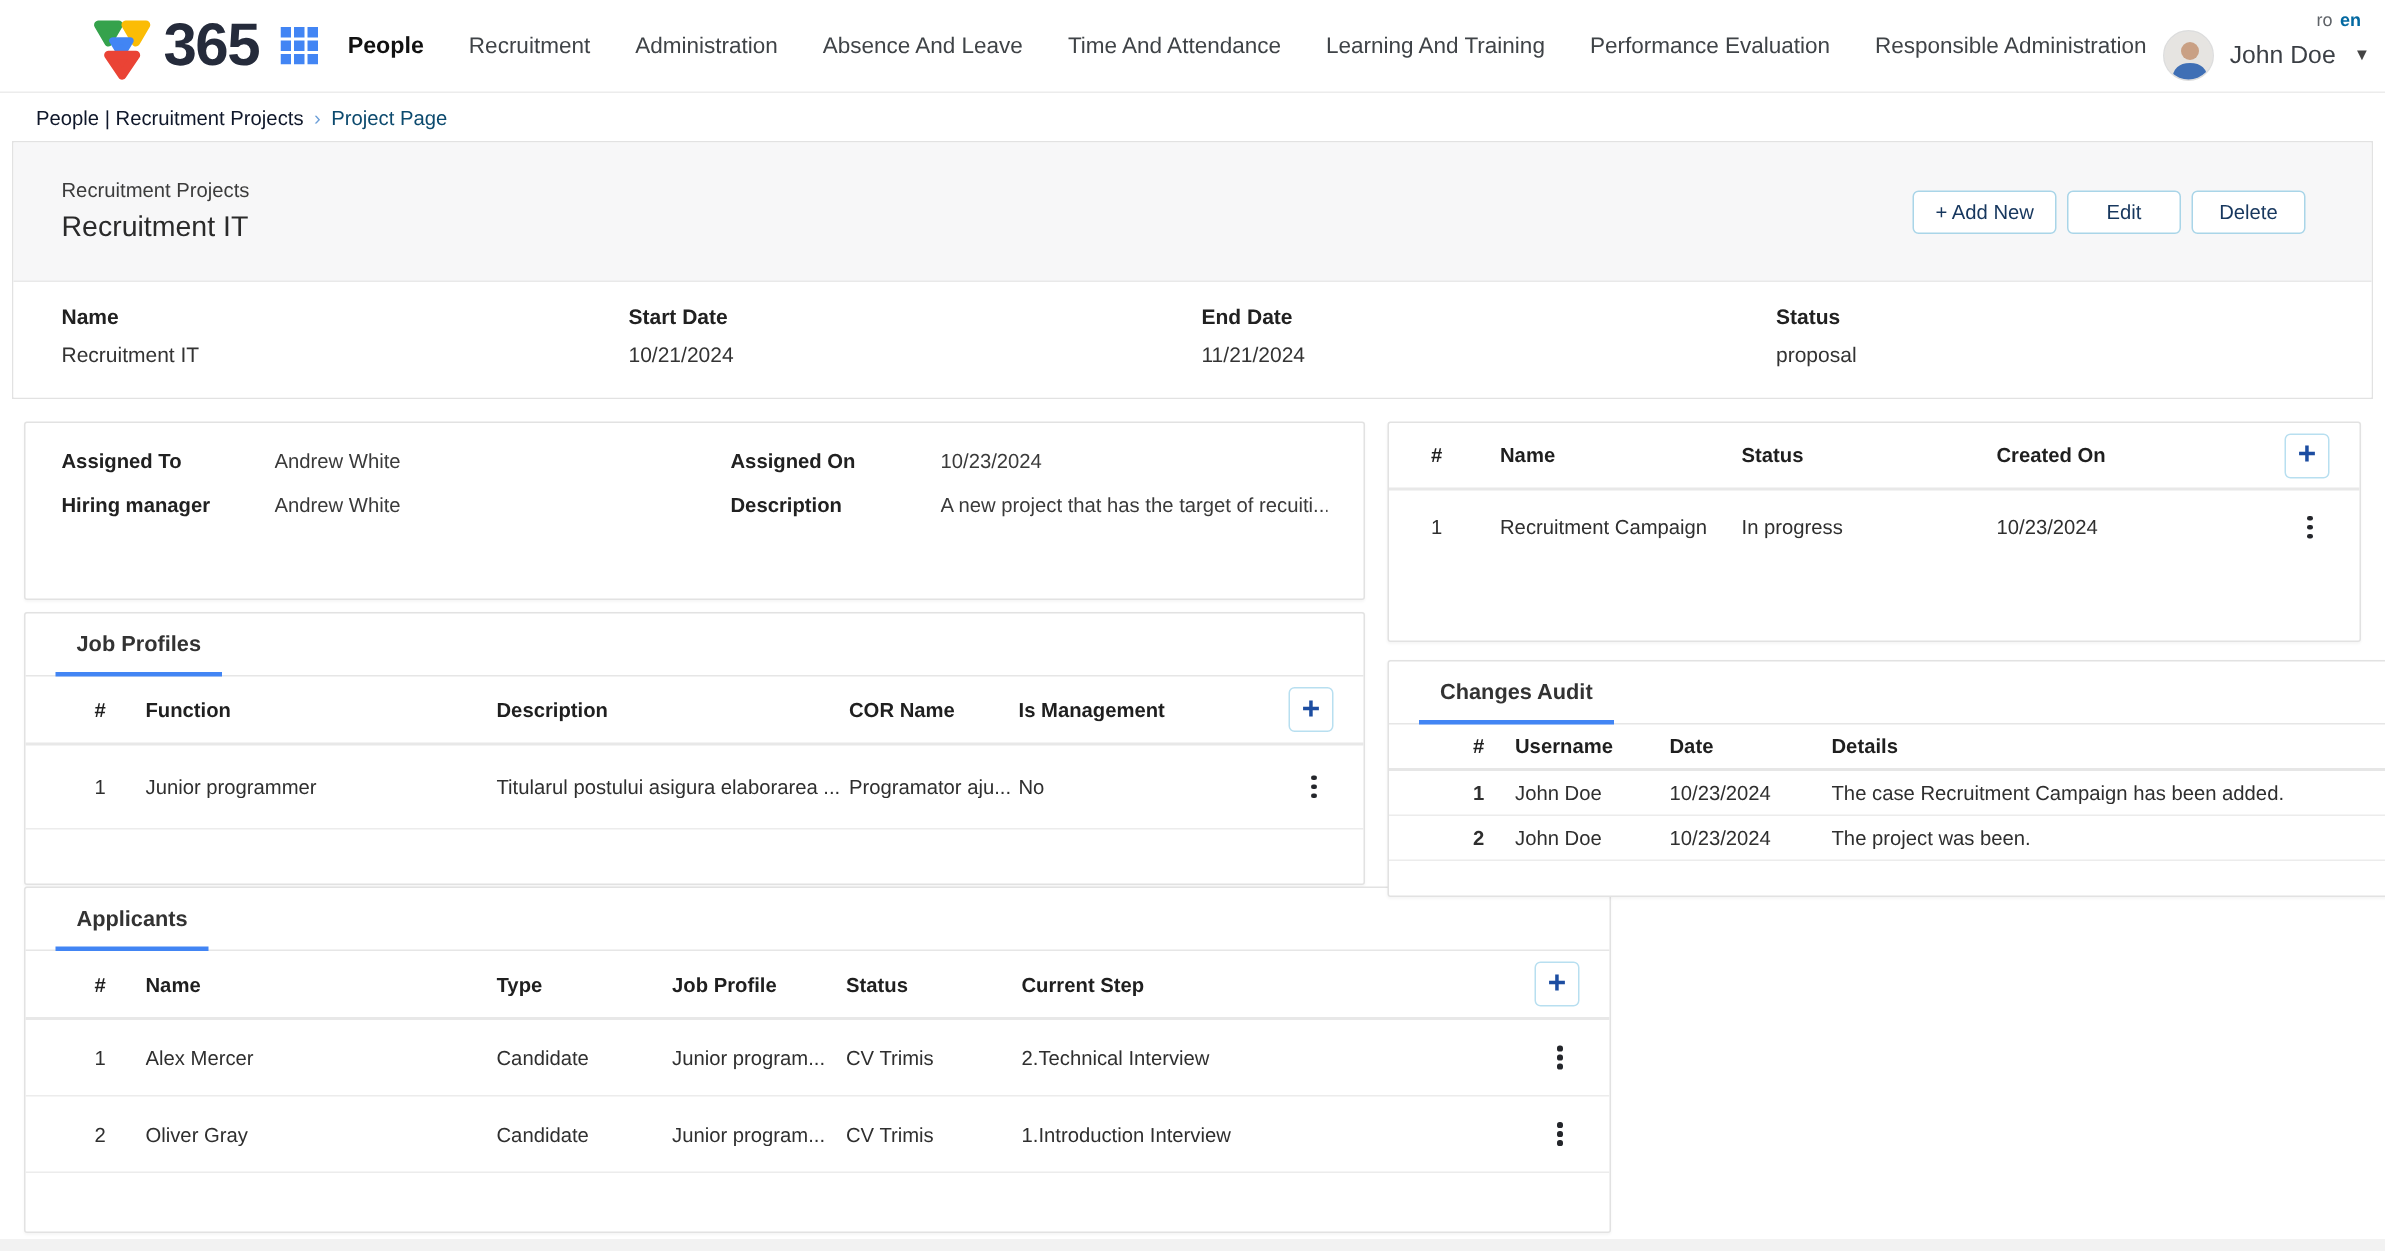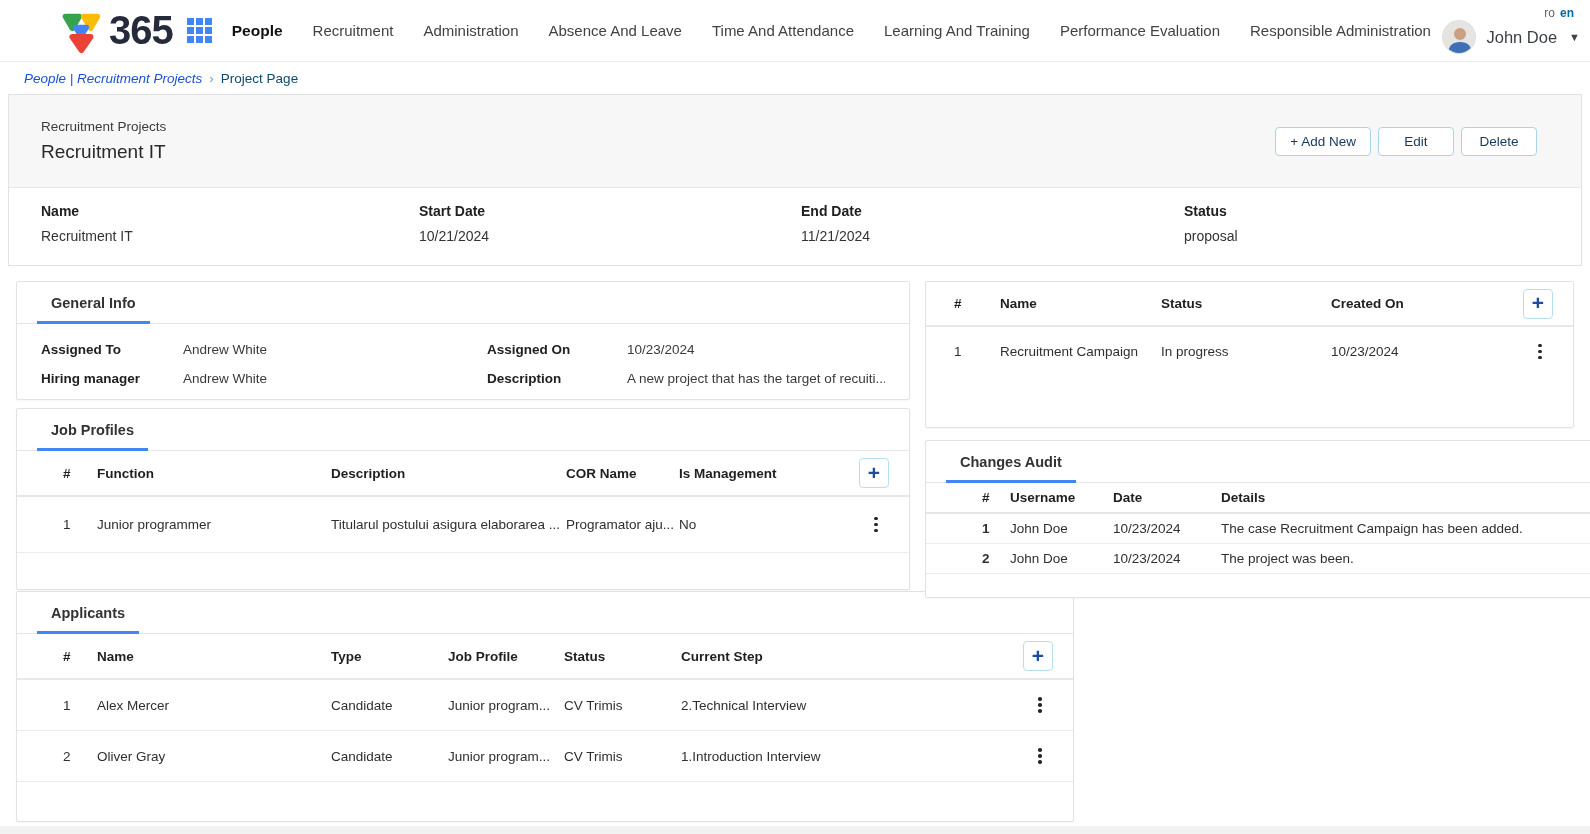--- a/index.html
+++ b/index.html
@@ -20,21 +20,21 @@
   .lang { position:absolute; top:6px; right:16px; font-size:12px; color:#5f6368; }
   .lang b { color:#0369a1; margin-left:5px; }
   .user { position:absolute; top:20px; right:10px; display:flex; align-items:center; gap:10px; cursor:pointer; }
   .avatar { width:34px; height:34px; border-radius:50%; overflow:hidden; background:#e9e9e9; border:1px solid #ddd; }
   .user-name { font-size:16.5px; color:#3b3f45; }
   .caret { font-size:11px; color:#444; margin-left:2px; }
 
   
   .breadcrumb-bar { position:absolute; top:62px; left:0; right:0; height:32px; background:#fff;
                     display:flex; align-items:center; padding-left:24px; font-size:13.5px; gap:7px; }
-  .crumb-path { color:#1d4ed8;font-style:italic; }
+  .crumb-path { color:#0f172a; }
   .crumb-sep { color:#6d9fd8; }
   .crumb-current { color:#0c4a6e; cursor:pointer; }
 
   
   .project-card { position:absolute; top:94px; left:8px; right:8px; border:1px solid #e2e2e2; background:#fff; }
   .hero { height:93px; background:#f7f7f8; border-bottom:1px solid #e9e9e9; display:flex;
           align-items:center; justify-content:space-between; padding:0 44px 0 32px; }
   .hero-sub { font-size:13.5px; color:#3c3c3c; margin-bottom:7px; }
   .hero-title { font-size:19px; color:#2a2a2a; }
   .hero-actions { display:flex; gap:7px; }
@@ -183,23 +183,20 @@
         <div class="sum-value">11/21/2024</div>
       </div>
       <div>
         <div class="sum-label">Status</div>
         <div class="sum-value">proposal</div>
       </div>
     </div>
   </section>
 
   <section class="panel p-general">
-    <div class="tabs">
-      <span class="tab active">General Info</span>
-    </div>
     <div class="gi-grid">
       <div class="gi-label">Assigned To</div>
       <div class="gi-value">Andrew White</div>
       <div class="gi-label">Assigned On</div>
       <div class="gi-value">10/23/2024</div>
       <div class="gi-label">Hiring manager</div>
       <div class="gi-value">Andrew White</div>
       <div class="gi-label">Description</div>
       <div class="gi-value">A new project that has the target of recuiti...</div>
     </div>

